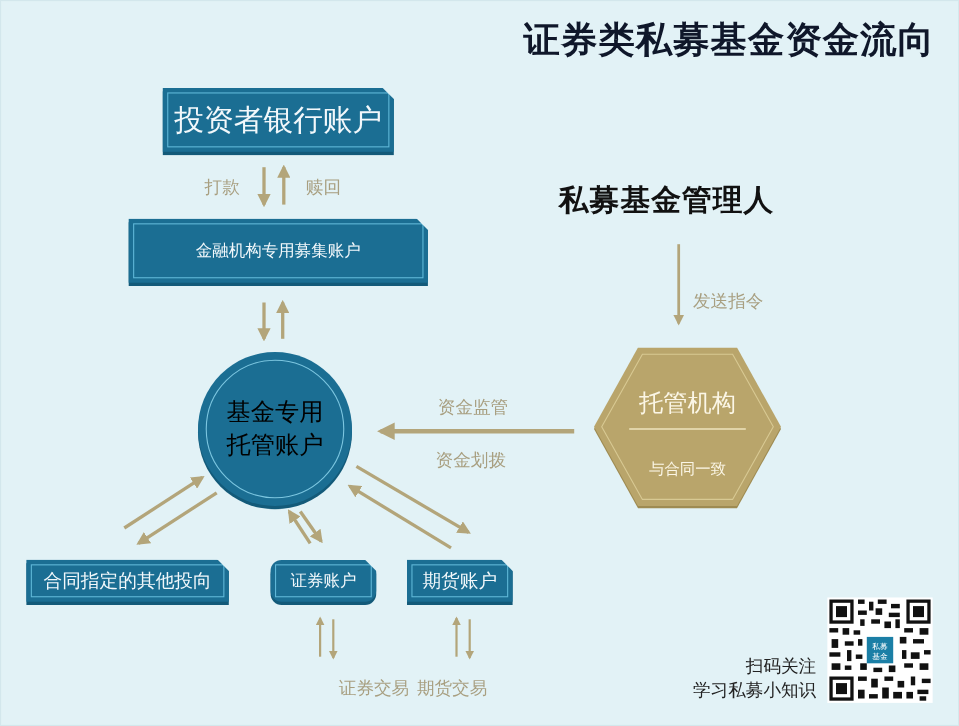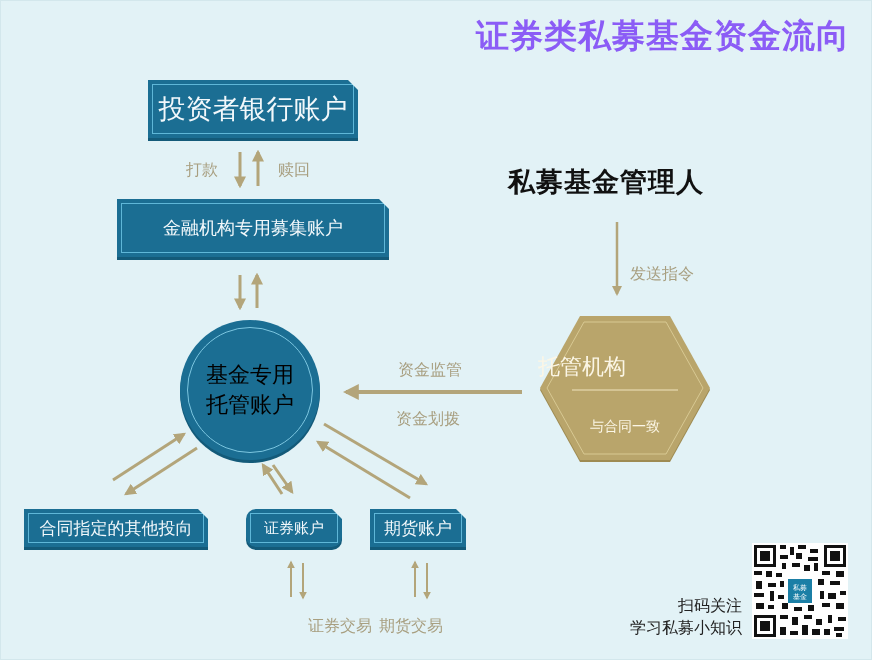--- a/index.html
+++ b/index.html
@@ -8,21 +8,21 @@
     background: #e2f2f6;
     font-family: "DejaVu Sans", "Liberation Sans", sans-serif;
     position: relative;
   }
   .frame {
     position: absolute; left: 0; top: 0; width: 870px; height: 658px;
     border: 1px solid #d3e7ec;
   }
   .title {
     position: absolute; right: 22px; top: 14px;
-    font-size: 33px; font-weight: bold; color: #8b5cf6;
+    font-size: 33px; font-weight: bold; color: #0f172a;
     letter-spacing: 1px; white-space: nowrap;
   }
   .acct {
     position: absolute;
     background: #1b6e93;
     color: #f2f8fb;
     box-shadow: 0 3px 0 #135a79;
   }
   .acct::before {
     content: ""; position: absolute; left: 4px; top: 4px; right: 4px; bottom: 4px;
@@ -55,21 +55,21 @@
     position: absolute; left: 0; right: 0; text-align: center;
     color: #000000; font-size: 22px; white-space: nowrap;
   }
   .circle .t1 { top: 40px; }
   .circle .t2 { top: 70px; }
   .hex {
     position: absolute; left: 538px; top: 316px; width: 174px; height: 148px;
   }
   .hex svg { position: absolute; left: 0; top: 0; }
   .hex .h1 {
-    position: absolute; left: 0; right: 0; top: 36px; 
+    position: absolute; left: 0; right: 0; top: 36px; text-align: center;
     color: #fbf6e6; font-size: 22px; white-space: nowrap;
   }
   .hex .h2, .hex .h3 {
     position: absolute; left: 0; right: 0; text-align: center;
     color: #fbf6e6; font-size: 14px; white-space: nowrap;
   }
   .hex .h2 { top: 84px; }
   .hex .h3 { top: 102px; }
   .arrows { position: absolute; left: 0; top: 0; }
   .qr-text {
@@ -116,21 +116,21 @@
 
     <line x1="415" y1="597" x2="415" y2="562" stroke-width="2" marker-end="url(#ah)"></line>
     <line x1="427" y1="563" x2="427" y2="598" stroke-width="2" marker-end="url(#ah)"></line>
   </g>
 </svg>
 
 <div class="acct" style="left:148px; top:80px; width:210px; height:58px; font-size:27px;">
   <span>投资者银行账户</span>
 </div>
 
-<div class="acct" style="left:117px; top:199px; width:272px; height:58px; font-size:18px;">
+<div class="acct" style="left:117px; top:199px; width:272px; height:58px; font-size:15px;">
   <span>金融机构专用募集账户</span>
 </div>
 
 <div class="circle">
   <div class="t1">基金专用</div>
   <div class="t2">托管账户</div>
 </div>
 
 <div class="manager">私募基金管理人</div>
 

